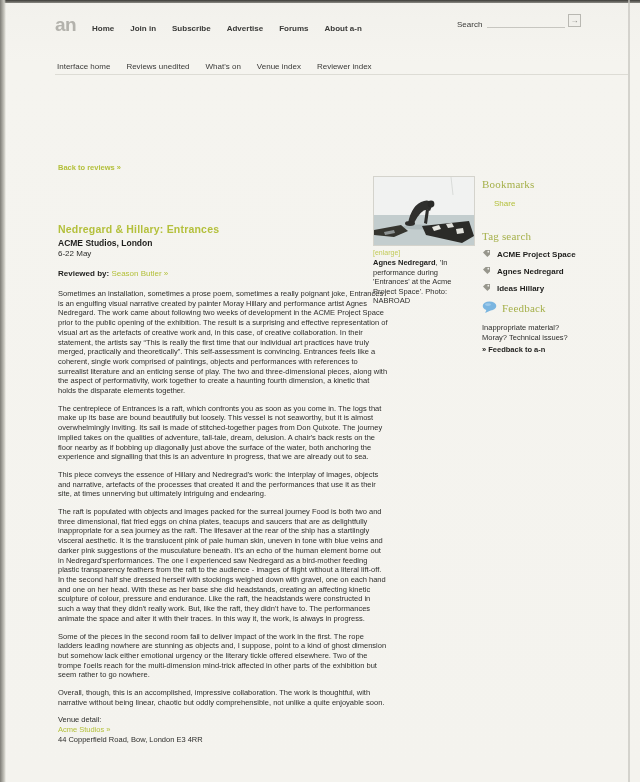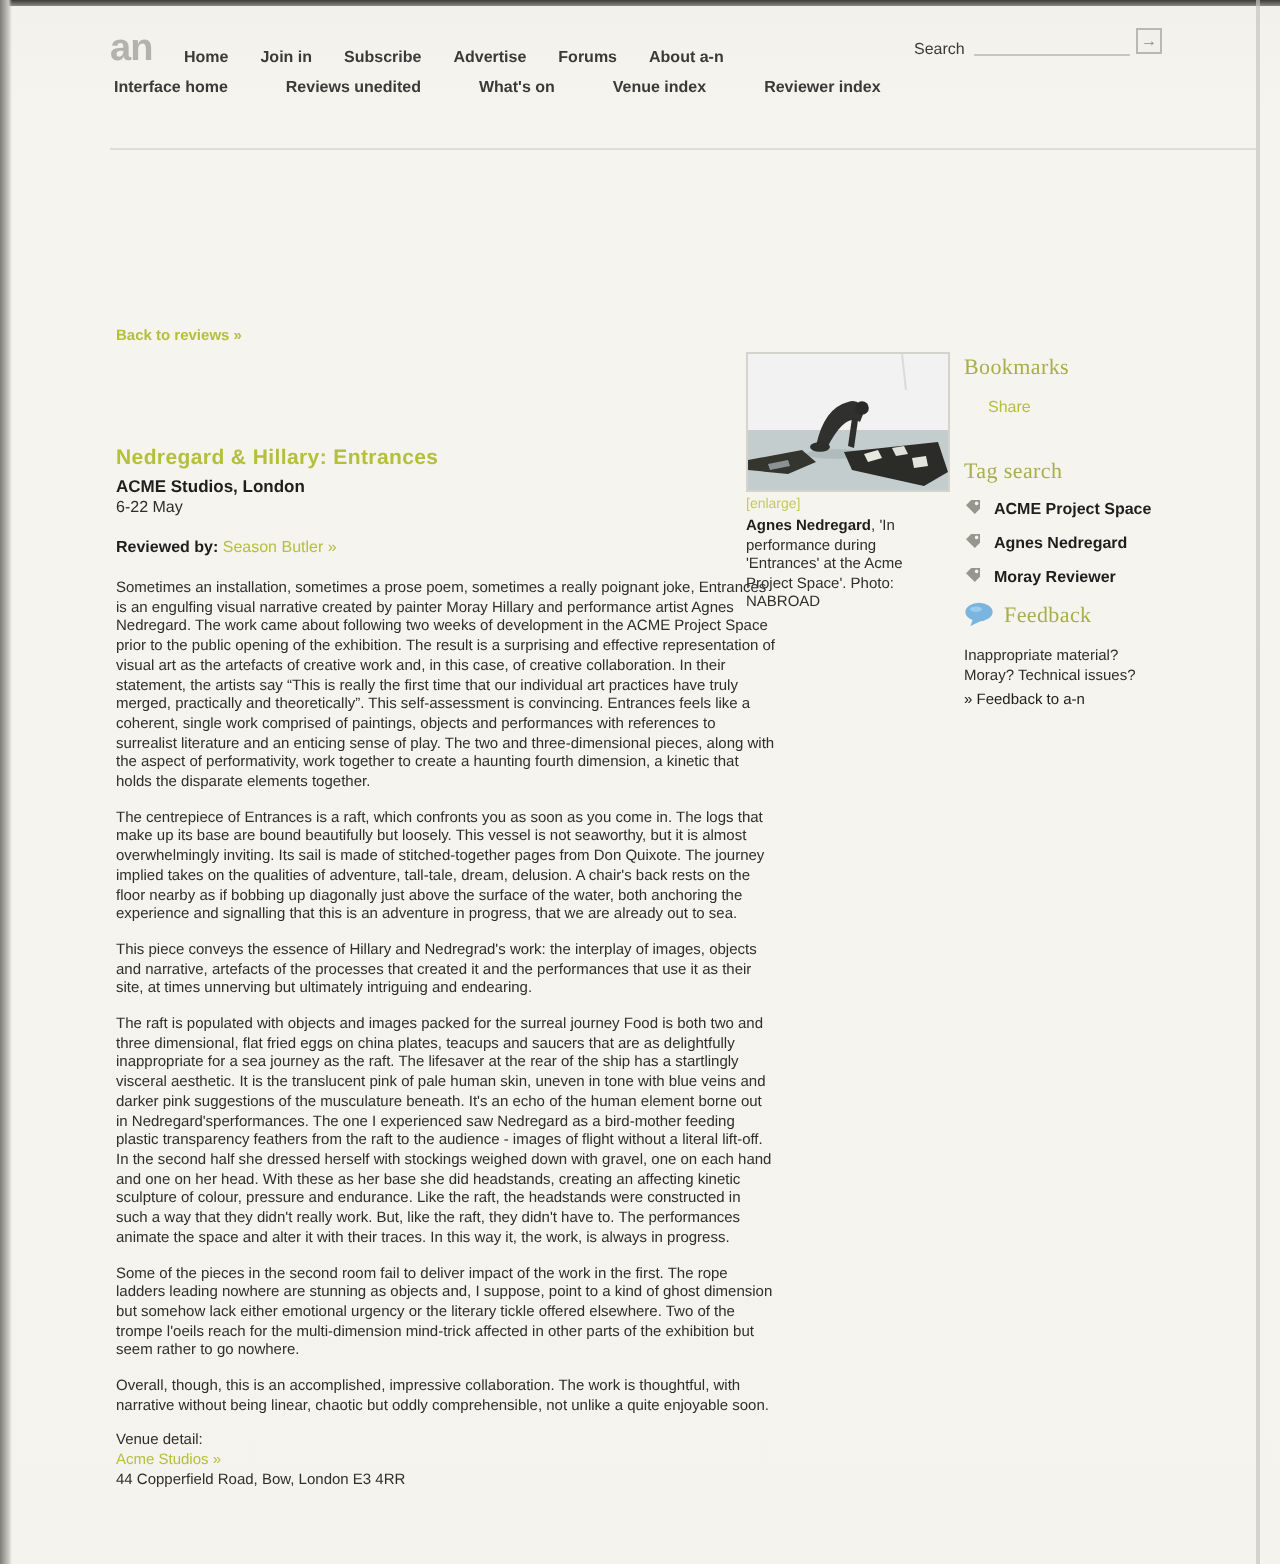--- a/index.html
+++ b/index.html
@@ -20,22 +20,22 @@
   .nav1{position:absolute;left:92px;top:24px;display:flex;gap:16px;
         font-size:8px;font-weight:bold;color:#3a3a38;}
   .nav1 span{cursor:pointer;white-space:nowrap;}
   .search-label{position:absolute;left:457px;top:20px;font-size:8px;color:#3a3a38;}
   .search-input{position:absolute;left:487px;top:13px;width:74px;height:12px;
         border:none;border-bottom:1px solid #c7c6c0;background:transparent;
         font-size:8px;font-family:"Liberation Sans",sans-serif;outline:none;}
   .search-btn{position:absolute;left:568px;top:14px;width:13px;height:13px;
         border:1px solid #b9b8b2;background:#f1f0eb;font-size:8px;color:#8a8984;
         line-height:11px;text-align:center;padding:0;cursor:pointer;}
-  .nav2{position:absolute;left:57px;top:39px;display:flex;gap:29px;
-        font-size:8px;font-weight:bold;color:#3a3a38;}
+  .nav2{position:absolute;left:57px;top:62px;display:flex;gap:16px;
+        font-size:8px;font-weight:normal;color:#3a3a38;}
   .nav2 span{cursor:pointer;white-space:nowrap;}
   .header-rule{position:absolute;left:55px;top:74px;width:573px;height:1px;background:#dddcd5;}
 
   
   .main{position:absolute;left:58px;top:163px;width:330px;}
   .back-link{font-size:7.5px;font-weight:bold;color:#b4c03c;cursor:pointer;}
   .title{margin-top:51px;font-size:10.5px;font-weight:bold;color:#b4c03c;letter-spacing:.2px;}
   .venue-line{margin-top:3px;font-size:8.5px;font-weight:bold;color:#1e1e1c;}
   .date-line{margin-top:1px;font-size:8px;color:#2d2d2b;}
   .reviewed{margin-top:11px;font-size:8px;}
@@ -60,21 +60,21 @@
   .side{position:absolute;left:482px;top:178px;width:150px;}
   .side-h{font-family:"Liberation Serif",serif;font-size:11px;color:#a5b04a;letter-spacing:.2px;}
   .share{margin:9px 0 0 12px;font-size:8px;color:#b4c03c;cursor:pointer;}
   .tagsearch-h{margin-top:22px;}
   .tags{margin-top:8px;}
   .tag-row{display:flex;align-items:center;gap:6px;margin-bottom:8px;cursor:pointer;}
   .tag-row .t-label{font-size:8px;font-weight:bold;color:#1e1e1c;}
   .tag-ico{flex:0 0 auto;margin-top:-3px;}
   .fb-head{display:flex;align-items:center;gap:5px;}
   .fb-lines{margin-top:9px;font-size:7.5px;line-height:9.8px;color:#2e2e2c;}
-  .fb-link{margin-top:2px;font-size:7.5px;font-weight:normal;color:#1e1e1c;cursor:pointer;}
+  .fb-link{margin-top:2px;font-size:7.5px;font-weight:bold;color:#1e1e1c;cursor:pointer;}
 </style>
 </head>
 <body>
 
 <div class="page">
   <div class="edge-top"></div>
   <div class="edge-left"></div>
   <div class="edge-right"></div>
 
   <div class="logo">an</div>
@@ -174,21 +174,21 @@
             <circle cx="6.3" cy="2.7" r="0.9" fill="#f4f3ee"></circle>
           </svg>
           <span class="t-label">Agnes Nedregard</span>
         </div>
 
         <div class="tag-row">
           <svg class="tag-ico" width="9" height="9" viewBox="0 0 9 9">
             <path d="M8,1 L3.6,1 L1,3.6 L5.4,8 L8,5.4 Z" fill="#97968c"></path>
             <circle cx="6.3" cy="2.7" r="0.9" fill="#f4f3ee"></circle>
           </svg>
-          <span class="t-label">Moray Reviewer</span>
+          <span class="t-label">Ideas Hillary</span>
         </div>
       </div>
 
     <div class="fb-head">
       <svg width="15" height="13" viewBox="0 0 15 13">
         <ellipse cx="7.5" cy="5" rx="6.8" ry="4.6" fill="#7ab5e0"></ellipse>
         <path d="M4.5,8.4 L3.2,12 L9,9.2 Z" fill="#7ab5e0"></path>
         <ellipse cx="6" cy="3.6" rx="3" ry="1.4" fill="#a8d0ee" opacity="0.8"></ellipse>
       </svg>
       <span class="side-h">Feedback</span>

